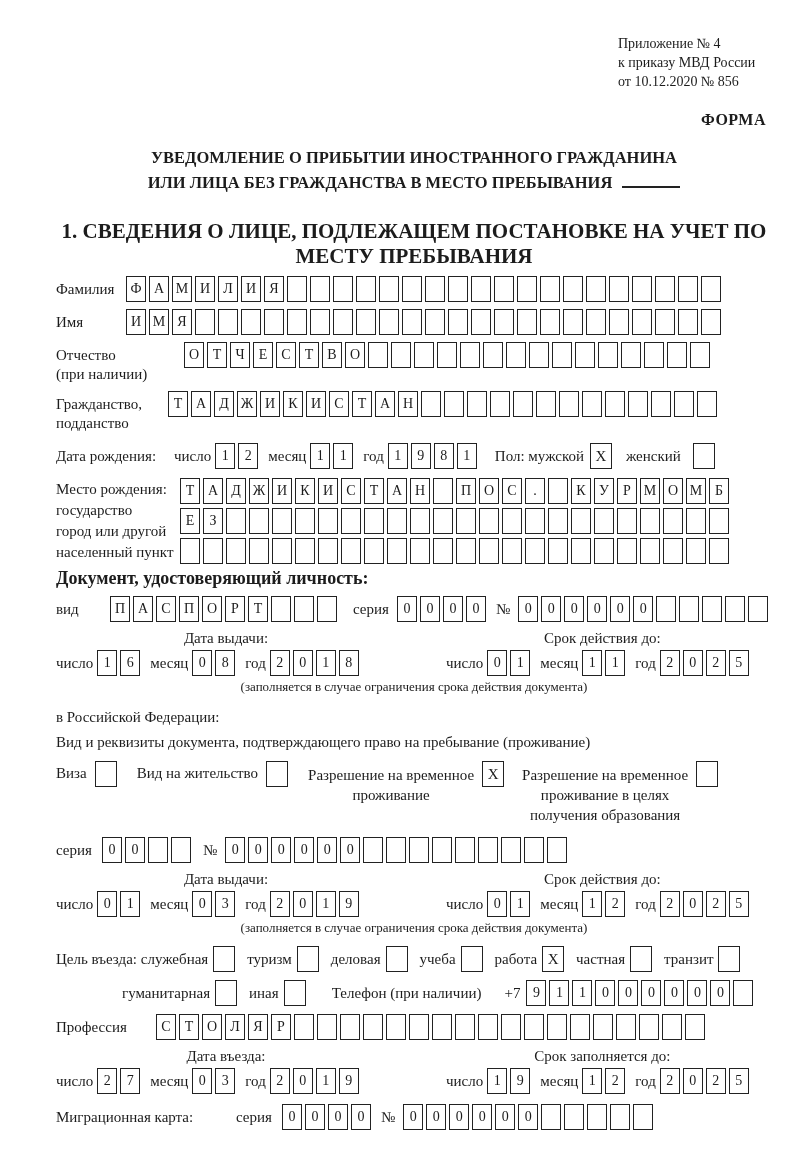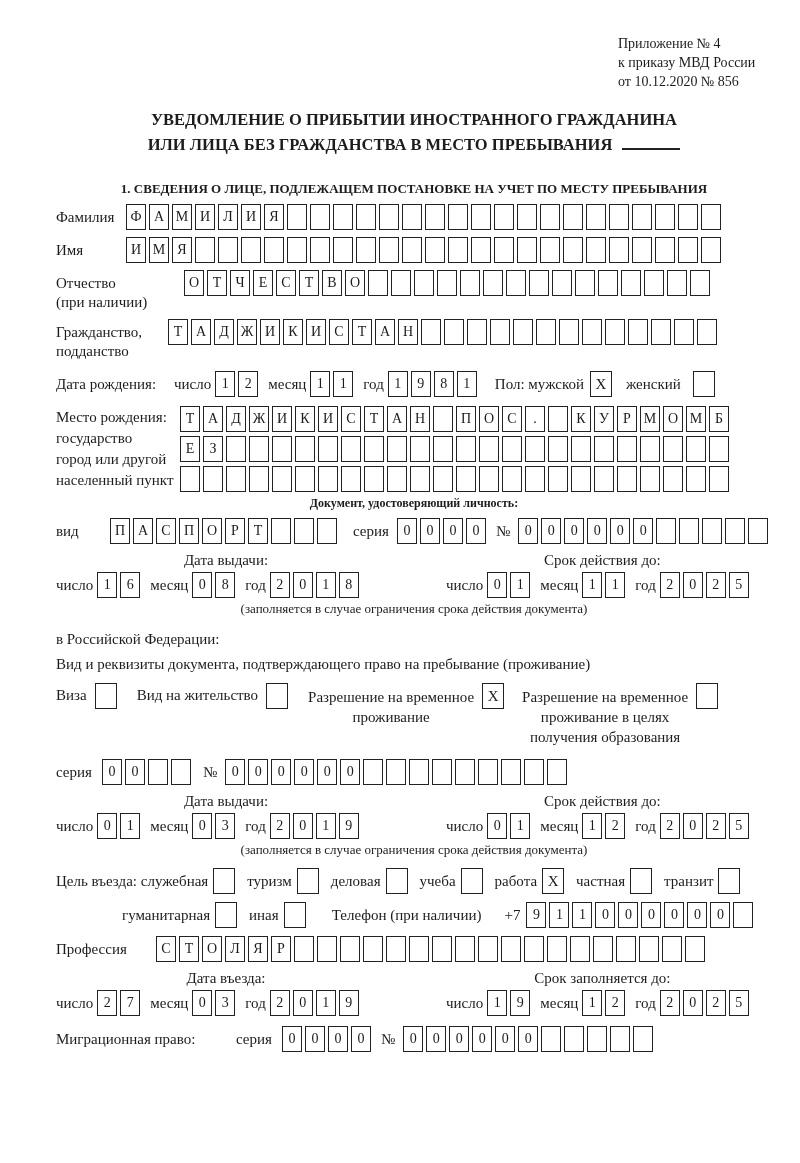--- a/index.html
+++ b/index.html
@@ -7,40 +7,40 @@
     width:800px;height:1163px;background:#ffffff;box-sizing:border-box;
     padding:34px 28px 16px 56px;margin:0 auto;position:relative;
     font-family:"Liberation Serif","DejaVu Serif",serif;color:#1c1c1c;font-size:15px;
     overflow:hidden;
   }
   .appendix{margin-left:562px;line-height:19px;font-size:14px;}
   .edition{margin-left:562px;margin-top:6px;line-height:18px;font-size:13px;}
   .forma{text-align:right;font-weight:bold;font-size:16px;margin-top:20px;padding-right:6px;letter-spacing:.5px;}
   .title{margin-top:16px;text-align:center;font-weight:bold;font-size:16.5px;line-height:25px;}
   .title-underline{display:inline-block;width:58px;border-bottom:2px solid #222;height:14px;margin-left:10px;}
-  .sec-heading{margin-top:24px;text-align:center;font-weight:bold;font-size:13px;}
+  .sec-heading{margin-top:24px;text-align:center;font-weight:bold;font-size:21px;}
 
   .frow{display:flex;align-items:flex-start;margin-top:7px;}
   .flabel{flex:none;padding-top:4px;line-height:19px;}
   .cells{display:flex;gap:3px;flex-wrap:nowrap;}
   .cell{flex:none;width:20px;height:26px;border:1.5px solid #222;box-sizing:border-box;
         display:flex;align-items:center;justify-content:center;font-size:14px;background:#fff;}
   .cb{flex:none;width:22px;height:26px;border:1.5px solid #222;box-sizing:border-box;
       display:inline-flex;align-items:center;justify-content:center;font-size:15px;background:#fff;}
   .stack{display:flex;flex-direction:column;gap:4px;}
 
   .dgroup{display:flex;align-items:center;}
   .dgroup .dlabel{padding:0 4px 0 0;}
   .dgroup .cells{margin-right:10px;}
   .datecols{display:flex;margin-top:8px;}
   .dcol-l{width:340px;}
   .dcol-r{margin-left:50px;}
   .dtitle{text-align:center;font-size:15px;margin-bottom:3px;}
   .note{text-align:center;font-size:13px;margin-top:3px;}
-  .center-bold{text-align:center;font-weight:bold;font-size:12px;margin-top:10px;}
+  .center-bold{text-align:left;font-weight:bold;font-size:18px;margin-top:10px;}
   .intro{margin-top:10px;line-height:25px;}
 
   .permits{display:flex;align-items:flex-start;margin-top:6px;}
   .permits .plabel{padding-top:4px;}
   .permits .ml{text-align:center;line-height:20px;padding-top:4px;}
   .permits .cb{margin-left:8px;margin-right:14px;}
 
   .opts{display:flex;align-items:center;flex-wrap:nowrap;}
   .opts .olabel{margin-right:5px;}
   .opts .cb{margin-right:12px;}
@@ -49,20 +49,21 @@
 </head>
 <body>
 
 <div class="page">
 
   <div class="appendix">
     <div>Приложение № 4</div>
     <div>к приказу МВД России</div>
     <div>от 10.12.2020 № 856</div>
   </div>
+  <div class="forma">ФОРМА</div>
 
   <div class="title">
     <div>УВЕДОМЛЕНИЕ О ПРИБЫТИИ ИНОСТРАННОГО ГРАЖДАНИНА</div>
     <div>
       <span>ИЛИ ЛИЦА БЕЗ ГРАЖДАНСТВА В МЕСТО ПРЕБЫВАНИЯ</span><span class="title-underline"></span>
     </div>
   </div>
 
   <div class="sec-heading">1. СВЕДЕНИЯ О ЛИЦЕ, ПОДЛЕЖАЩЕМ ПОСТАНОВКЕ НА УЧЕТ ПО МЕСТУ ПРЕБЫВАНИЯ</div>
 
@@ -606,21 +607,21 @@
             <div class="cell">2</div>
             <div class="cell">0</div>
             <div class="cell">2</div>
             <div class="cell">5</div>
           </span>
       </div>
     </div>
   </div>
 
   <div class="frow" style="align-items:center;margin-top:10px;">
-    <div style="width:180px;">Миграционная право:</div>
+    <div style="width:180px;">Миграционная карта:</div>
     <span style="margin-right:10px;">серия</span>
     <div class="cells">
         <div class="cell">0</div>
         <div class="cell">0</div>
         <div class="cell">0</div>
         <div class="cell">0</div>
       </div>
     <span style="margin:0 8px 0 10px;">№</span>
     <div class="cells">
         <div class="cell">0</div>

